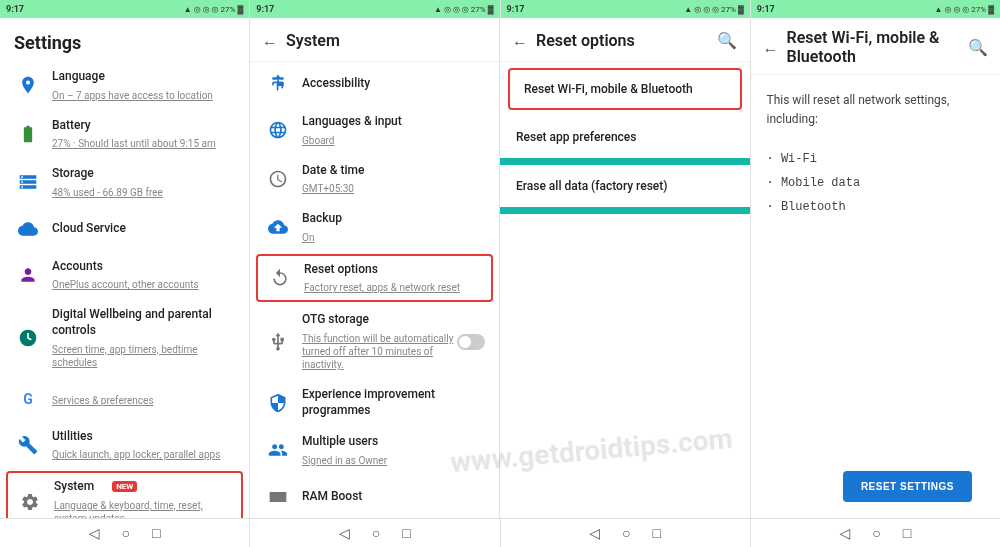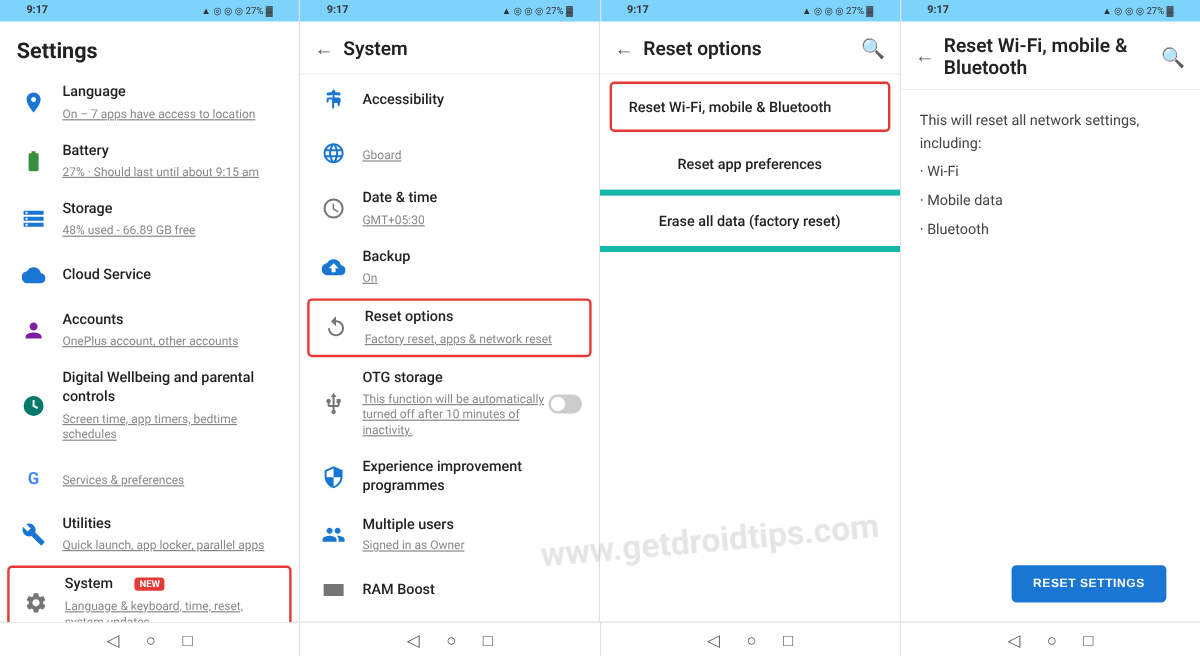--- a/index.html
+++ b/index.html
@@ -16,25 +16,25 @@
     
     .status-bars {
       display: flex;
       width: 100%;
       height: 18px;
       background: #fff;
     }
     .status-bar {
       flex: 1;
       height: 18px;
-      background: #7dd3fc;
+      background: #86efac;
       display: flex;
       align-items: center;
       justify-content: space-between;
-      padding: 0 22px;
+      padding: 0 6px;
       border-right: 1px solid #e0e0e0;
       font-size: 9px;
       color: #333;
     }
     .status-bar:last-child { border-right: none; }
     .status-time { font-weight: bold; font-size: 9px; }
     .status-icons { display: flex; gap: 2px; align-items: center; font-size: 8px; }
 
     
     .panels {
@@ -154,22 +154,21 @@
       gap: 22px;
       border-right: 1px solid #e0e0e0;
       background: #fff;
     }
     .nav-section:last-child { border-right: none; }
 
     
     .reset-item {
       padding: 14px 16px;
       cursor: pointer;
-      border-bottom: 5px solid #14b8a6;
-      text-align: center;
+      border-bottom: 7px solid #14b8a6;
     }
     .reset-item-title {
       font-size: 12px;
       font-weight: 500;
       color: #222;
     }
 
     
     .desc-panel {
       flex: 1;
@@ -182,24 +181,25 @@
       flex: 1;
       padding: 16px;
       overflow-y: auto;
     }
     .desc-text {
       font-size: 12px;
       color: #444;
       line-height: 1.6;
     }
     .desc-list {
-      margin-top: 2px;
+      margin-top: 18px;
       font-size: 12px;
       color: #444;
       line-height: 2;
+      font-family: Liberation Mono, monospace;
     }
     .reset-settings-btn {
       background: #1976d2;
       color: #fff;
       border: none;
       padding: 10px 18px;
       border-radius: 4px;
       font-size: 10px;
       font-weight: bold;
       letter-spacing: 0.5px;
@@ -408,20 +408,21 @@
           </div>
         </div>
 
         <div class="settings-item">
           <div class="item-icon">
             <svg viewBox="0 0 24 24" fill="#1976d2">
                 <path d="M11.99 2C6.47 2 2 6.48 2 12s4.47 10 9.99 10C17.52 22 22 17.52 22 12S17.52 2 11.99 2zm6.93 6h-2.95c-.32-1.25-.78-2.45-1.38-3.56 1.84.63 3.37 1.91 4.33 3.56zM12 4.04c.83 1.2 1.48 2.53 1.91 3.96h-3.82c.43-1.43 1.08-2.76 1.91-3.96zM4.26 14C4.1 13.36 4 12.69 4 12s.1-1.36.26-2h3.38c-.08.66-.14 1.32-.14 2s.06 1.34.14 2H4.26zm.82 2h2.95c.32 1.25.78 2.45 1.38 3.56-1.84-.63-3.37-1.9-4.33-3.56zm2.95-8H5.08c.96-1.66 2.49-2.93 4.33-3.56C8.81 5.55 8.35 6.75 8.03 8zM12 19.96c-.83-1.2-1.48-2.53-1.91-3.96h3.82c-.43 1.43-1.08 2.76-1.91 3.96zM14.34 14H9.66c-.09-.66-.16-1.32-.16-2s.07-1.35.16-2h4.68c.09.65.16 1.32.16 2s-.07 1.34-.16 2zm.25 5.56c.6-1.11 1.06-2.31 1.38-3.56h2.95c-.96 1.65-2.49 2.93-4.33 3.56zM16.36 14c.08-.66.14-1.32.14-2s-.06-1.34-.14-2h3.38c.16.64.26 1.31.26 2s-.1 1.36-.26 2h-3.38z"></path>
               </svg>
           </div>
           <div class="item-text">
+            <div class="item-title">Languages &amp; input</div>
             <div class="item-subtitle">Gboard</div>
           </div>
         </div>
 
         <div class="settings-item">
           <div class="item-icon">
             <svg viewBox="0 0 24 24" fill="#757575">
                 <path d="M11.99 2C6.47 2 2 6.48 2 12s4.47 10 9.99 10C17.52 22 22 17.52 22 12S17.52 2 11.99 2zM12 20c-4.42 0-8-3.58-8-8s3.58-8 8-8 8 3.58 8 8-3.58 8-8 8zm.5-13H11v6l5.25 3.15.75-1.23-4.5-2.67V7z"></path>
               </svg>
           </div>

